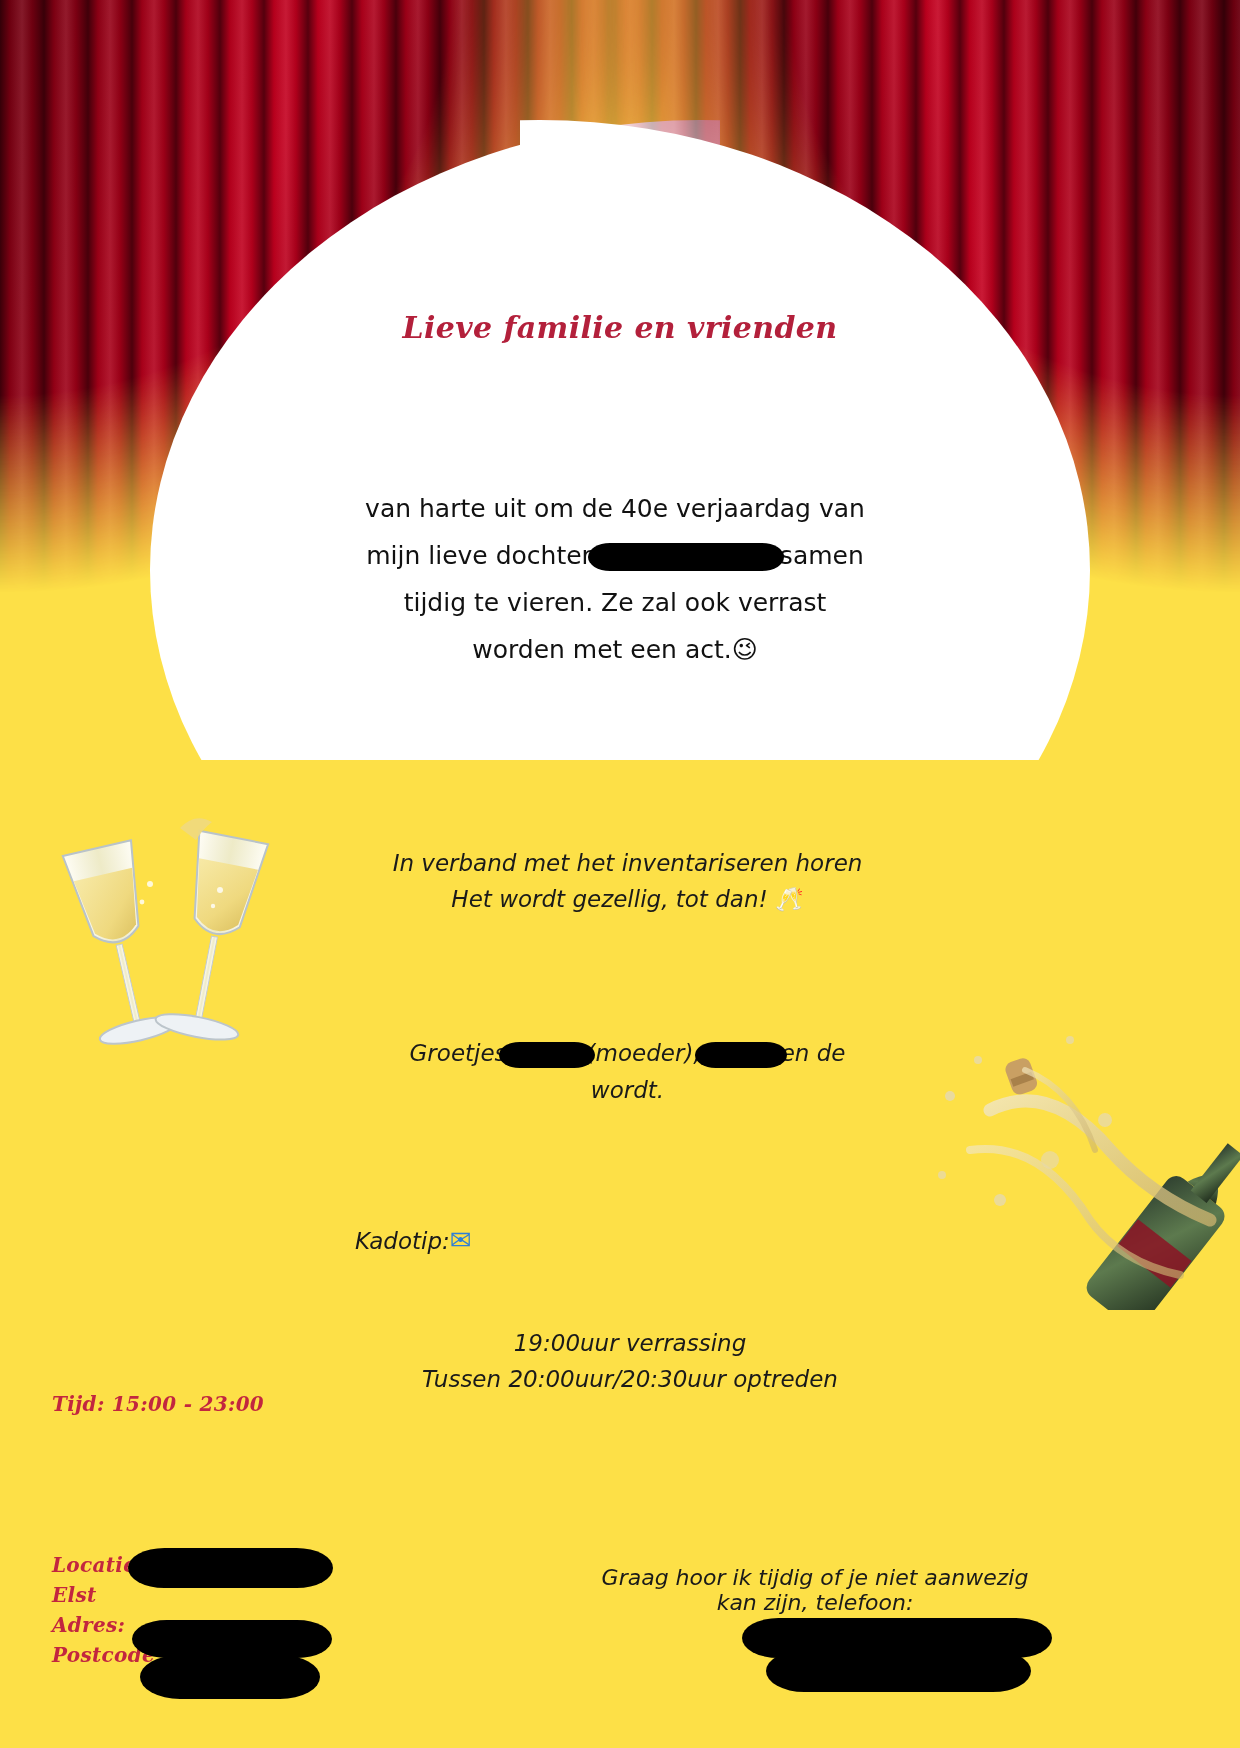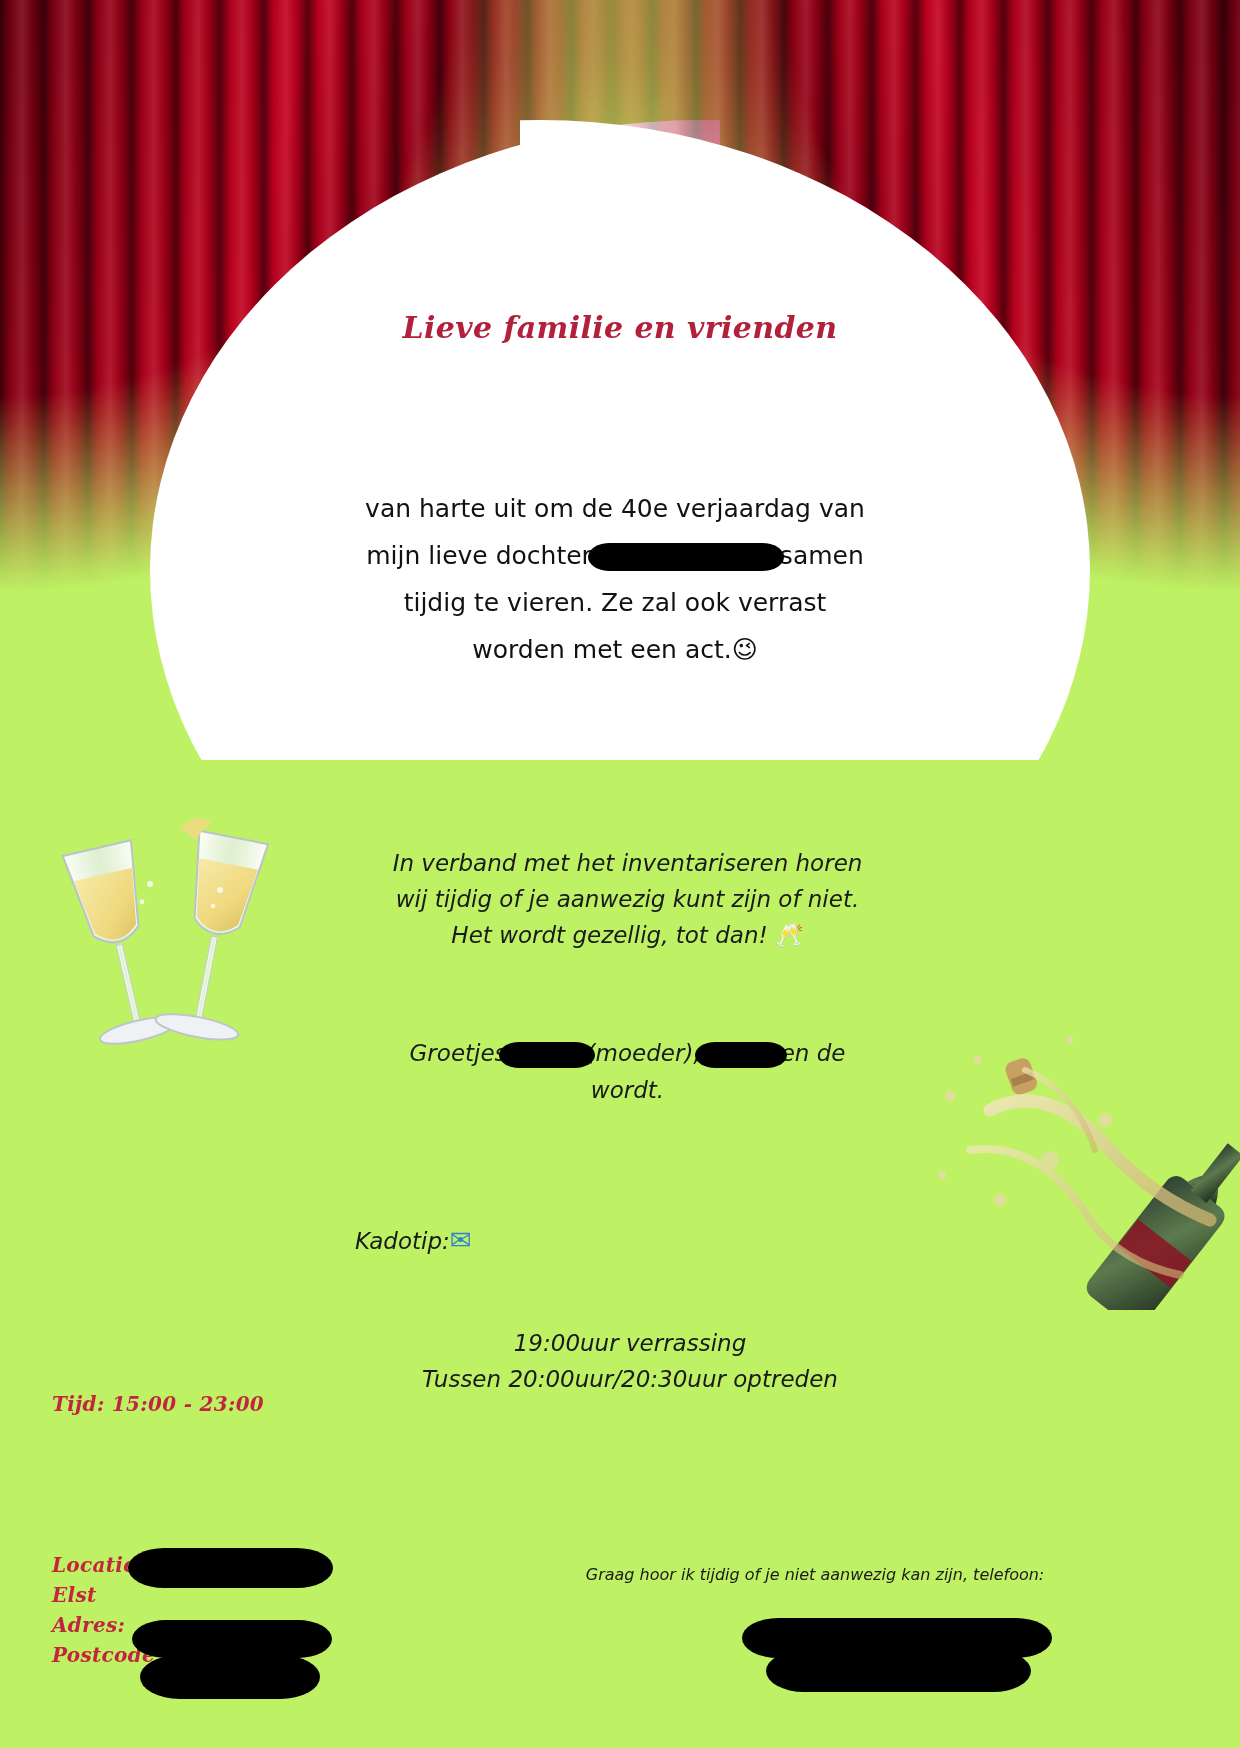--- a/index.html
+++ b/index.html
@@ -13,21 +13,21 @@
     font-family: "DejaVu Sans", sans-serif;
     overflow: hidden;
     position: relative;
   }
 
   #page {
     position: relative;
     width: 1240px;
     height: 1748px;
     overflow: hidden;
-    background: #bef264;
+    background: #fde047;
   }
 
   
   .curtain {
     position: absolute;
     top: 0;
     height: 760px;
     overflow: hidden;
     pointer-events: none;
   }
@@ -191,21 +191,21 @@
     letter-spacing: 0.3px;
   }
 
   .phone-note {
     position: absolute;
     top: 1565px;
     left: 585px;
     width: 460px;
     font-family: "DejaVu Sans", sans-serif;
     font-style: italic;
-    font-size: 16px;
+    font-size: 22px;
     color: #1a1a1a;
     text-align: center;
   }
 
   
   .redact {
     display: inline-block;
     background: #000000;
     border-radius: 22px / 14px;
     vertical-align: middle;
@@ -338,21 +338,20 @@
       <circle cx="12" cy="175" r="4" fill="#e7d9a8" opacity="0.8"></circle>
       <circle cx="70" cy="200" r="6" fill="#e7d9a8" opacity="0.85"></circle>
       <circle cx="140" cy="40" r="4" fill="#e7d9a8" opacity="0.8"></circle>
       <circle cx="175" cy="120" r="7" fill="#e7d9a8" opacity="0.8"></circle>
       <circle cx="120" cy="160" r="9" fill="#e7d9a8" opacity="0.7"></circle>
     </svg>
   </div>
 
   <div class="rsvp-text">
     <div>In verband met het inventariseren horen</div>
-    <div>wij tijdig of je aanwezig kunt zijn of niet.</div>
     <div>
       <span>Het wordt gezellig, tot dan!</span>
       <span class="emoji">🥂</span>
     </div>
   </div>
 
   <div class="greets-text">
     <div>
       <span>Groetjes</span><span class="redact" style="width:96px;height:26px;margin:0 -8px;"></span><span>(moeder),</span><span class="redact" style="width:92px;height:26px;margin:0 -6px;"></span><span>en de</span>
     </div>

